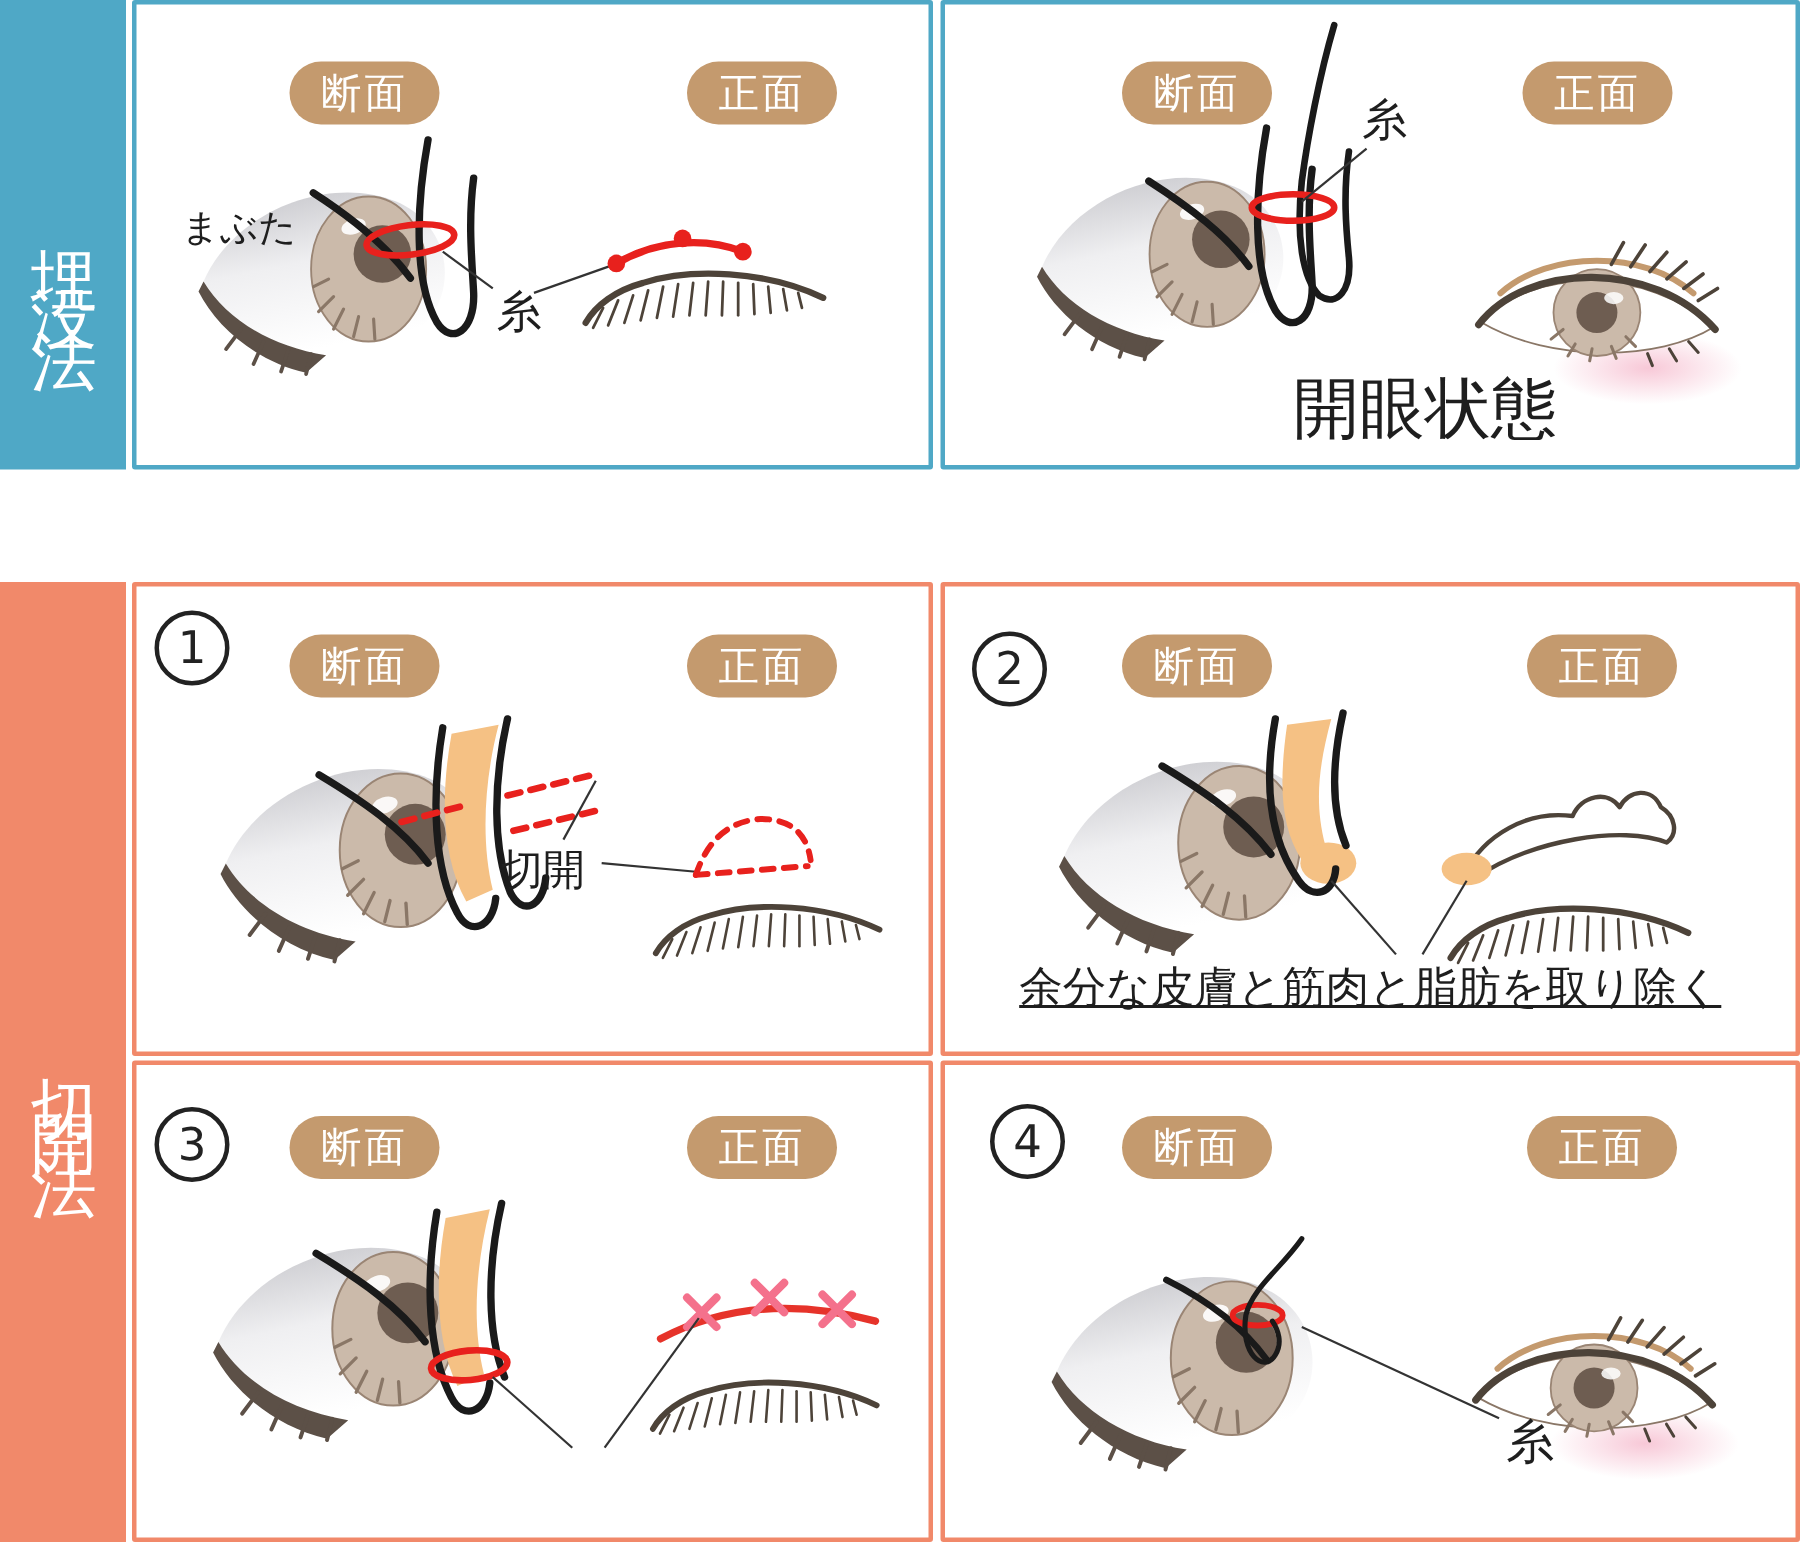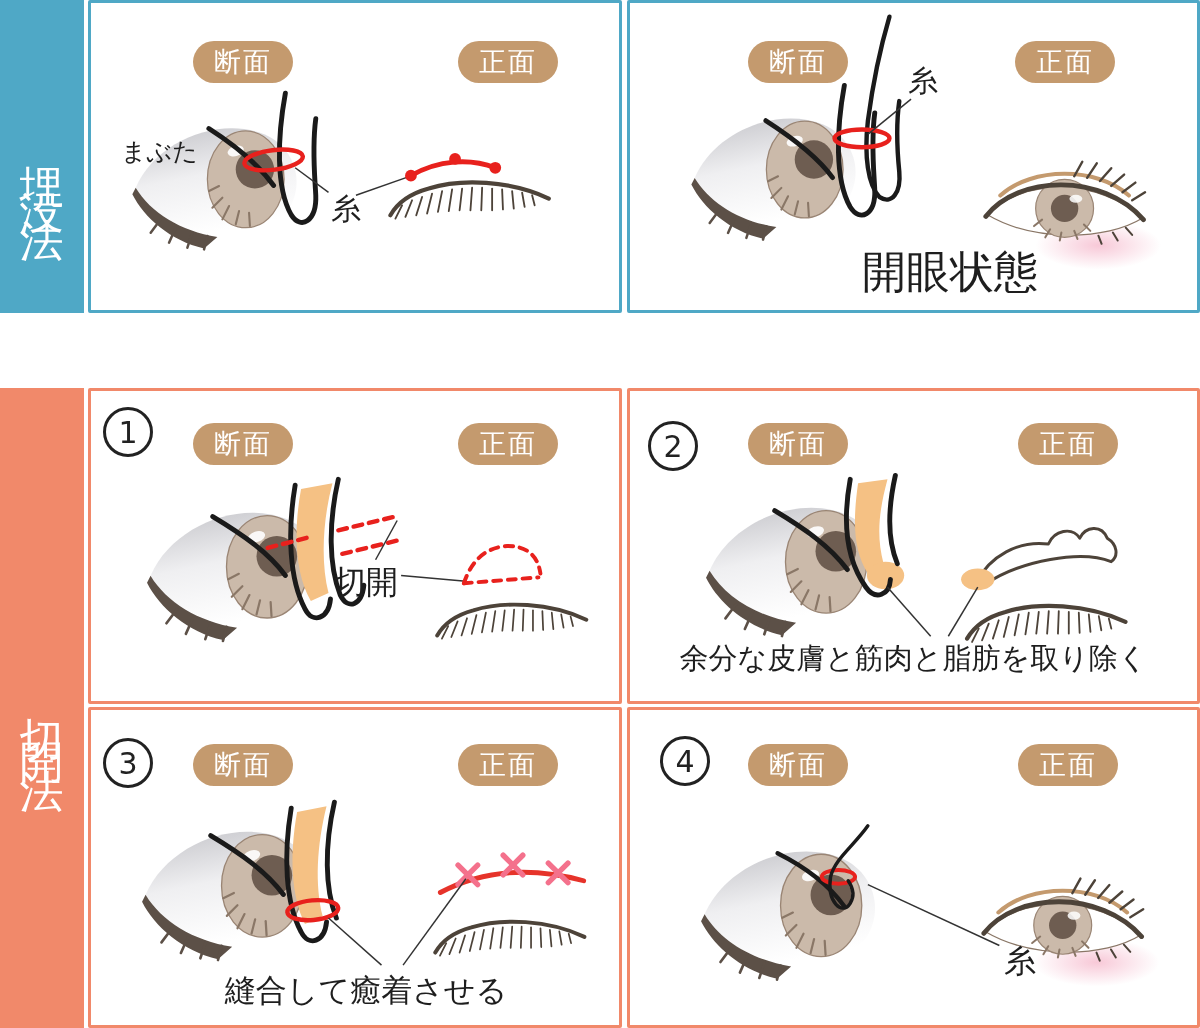--- a/index.html
+++ b/index.html
@@ -179,41 +179,41 @@
       <line x1="314" y1="188" x2="380" y2="194" stroke="#333" stroke-width="1.5"></line>
       <use href="#frontClosed" transform="translate(346,198) scale(0.8)"></use>
       <g stroke="#E8211D" stroke-width="4" stroke-dasharray="8 7" fill="none" stroke-linecap="round">
         <path d="M378,196 Q390,160 422,158 Q452,158 456,186"></path>
         <line x1="378" y1="196" x2="454" y2="190"></line>
       </g>
     </svg>
     <div class="numcircle" style="left:12px;top:16px;">1</div>
     <div class="badge" style="left:102px;top:32px;">断面</div>
     <div class="badge" style="left:367px;top:32px;">正面</div>
-    <div class="lbl" style="left:243px;top:172px;font-size:32px;">切開</div>
+    <div class="lbl" style="left:243px;top:172px;font-size:28px;">切開</div>
   </div>
 
   <div class="panel orange" style="left:627px;top:388px;width:573px;height:316px;">
     <svg class="art" viewBox="0 0 573 316">
       <use href="#sideEye" transform="translate(75,95) scale(0.9)"></use>
       <path d="M230,94 C224,136 226,164 240,186 L256,176 C248,146 252,120 260,90 Z" fill="#F5C184"></path>
       <ellipse cx="258" cy="188" rx="19" ry="14" fill="#F5C184"></ellipse>
       <path d="M145,122 C175,140 201,158 219,182" fill="none" stroke="#1A1A1A" stroke-width="5" stroke-linecap="round"></path>
       <path d="M222,90 C214,134 218,172 238,200 C248,214 262,208 263,192" fill="none" stroke="#1A1A1A" stroke-width="5" stroke-linecap="round"></path>
       <path d="M268,86 C260,122 260,152 270,176" fill="none" stroke="#1A1A1A" stroke-width="5" stroke-linecap="round"></path>
       <line x1="260" y1="200" x2="304" y2="250" stroke="#333" stroke-width="1.5"></line>
       <use href="#frontClosed" transform="translate(336,198) scale(0.85)"></use>
       <path d="M350,196 C364,168 394,152 424,156 C430,142 448,138 456,150 C462,138 478,136 484,150 C494,156 496,168 488,174 C458,162 396,172 358,198 Z" fill="#ffffff" stroke="#4D4339" stroke-width="3" stroke-linejoin="round"></path>
       <ellipse cx="352" cy="192" rx="17" ry="11" fill="#F5C184"></ellipse>
       <line x1="352" y1="200" x2="322" y2="250" stroke="#333" stroke-width="1.5"></line>
     </svg>
     <div class="numcircle" style="left:18px;top:30px;">2</div>
     <div class="badge" style="left:118px;top:32px;">断面</div>
     <div class="badge" style="left:388px;top:32px;">正面</div>
-    <div class="caption" style="left:20px;right:20px;top:248px;font-size:29px;">余分な皮膚と筋肉と脂肪を取り除く</div>
+    <div class="caption" style="left:20px;right:20px;top:248px;font-size:29px;text-decoration:underline;">余分な皮膚と筋肉と脂肪を取り除く</div>
   </div>
 
   <div class="panel orange" style="left:88px;top:707px;width:534px;height:321px;">
     <svg class="art" viewBox="0 0 534 321">
       <use href="#sideEye" transform="translate(50,100) scale(0.9)"></use>
       <path d="M208,104 C200,148 202,190 216,218 L234,210 C226,178 228,138 238,98 Z" fill="#F5C184"></path>
       <path d="M120,128 C150,146 176,164 194,188" fill="none" stroke="#1A1A1A" stroke-width="5" stroke-linecap="round"></path>
       <path d="M202,100 C194,148 196,196 212,226 C220,242 236,236 238,216" fill="none" stroke="#1A1A1A" stroke-width="5" stroke-linecap="round"></path>
       <path d="M246,94 C236,138 236,182 248,212" fill="none" stroke="#1A1A1A" stroke-width="5" stroke-linecap="round"></path>
       <ellipse cx="224" cy="204" rx="26" ry="10" fill="none" stroke="#E8211D" stroke-width="4.5" transform="rotate(-5 224 204)"></ellipse>
@@ -226,21 +226,20 @@
         <line x1="418" y1="148" x2="438" y2="168"></line>
           <line x1="418" y1="168" x2="438" y2="148"></line>
         <line x1="464" y1="156" x2="484" y2="176"></line>
           <line x1="464" y1="176" x2="484" y2="156"></line>
       </g>
       <line x1="380" y1="172" x2="316" y2="260" stroke="#333" stroke-width="1.5"></line>
     </svg>
     <div class="numcircle" style="left:12px;top:28px;">3</div>
     <div class="badge" style="left:102px;top:34px;">断面</div>
     <div class="badge" style="left:367px;top:34px;">正面</div>
-    <div class="caption" style="left:100px;width:350px;top:260px;font-size:31px;">縫合して癒着させる</div>
   </div>
 
   <div class="panel orange" style="left:627px;top:707px;width:573px;height:321px;">
     <svg class="art" viewBox="0 0 573 321">
       <use href="#sideEye" transform="translate(70,120) scale(0.9)"></use>
       <path d="M148,146 C176,160 200,178 216,200" fill="none" stroke="#1A1A1A" stroke-width="4.5" stroke-linecap="round"></path>
       <ellipse cx="210" cy="170" rx="17" ry="7" fill="none" stroke="#E8211D" stroke-width="4"></ellipse>
       <path d="M240,118 C226,138 206,152 202,170 C198,196 214,210 222,197 C227,189 224,180 220,174" fill="none" stroke="#1A1A1A" stroke-width="3.5" stroke-linecap="round"></path>
       <line x1="240" y1="178" x2="374" y2="240" stroke="#333" stroke-width="1.5"></line>
       <use href="#frontOpen" transform="translate(350,162) scale(0.82)"></use>

